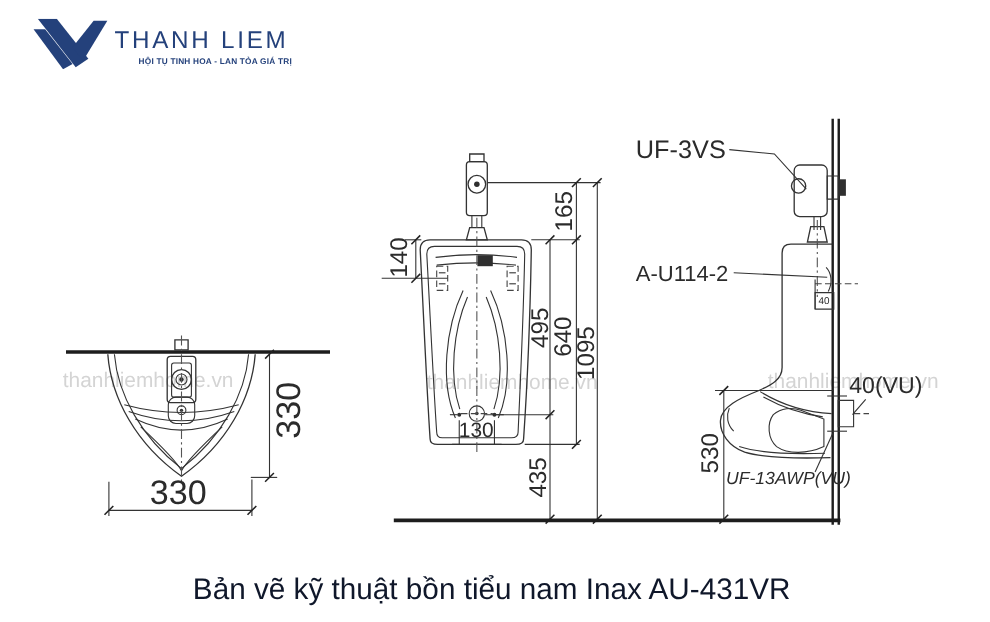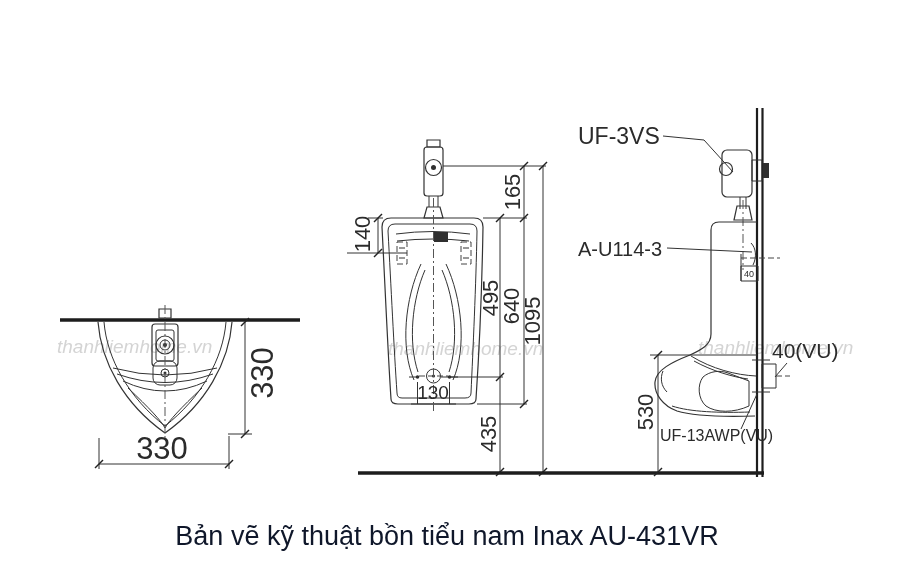--- a/index.html
+++ b/index.html
@@ -6,53 +6,62 @@
   #stage{position:relative;width:900px;height:565px;background:#ffffff;overflow:hidden;
          font-family:"Liberation Sans",sans-serif;}
   
   #logo{position:absolute;left:28px;top:14px;width:260px;height:52px;}
   #logo-mark{position:absolute;left:2px;top:3px;}
   #brand-name{position:absolute;left:76px;top:10px;font-size:22px;letter-spacing:2.5px;
               color:#24417b;font-weight:400;white-space:nowrap;}
   #brand-tagline{position:absolute;left:98px;top:37px;font-size:7.5px;letter-spacing:.2px;
               color:#24417b;font-weight:bold;white-space:nowrap;}
   
-  .wm{position:absolute;font-size:19px;color:#d4d4d4;white-space:nowrap;font-style:italic;}
+  .wm{position:absolute;font-size:19px;color:#d4d4d4;white-space:nowrap;}
   
   .lbl{position:absolute;color:#2b2b2b;white-space:nowrap;line-height:1;}
   .ctr{transform:translate(-50%,-50%);}
   .rot{transform:translate(-50%,-50%) rotate(-90deg);}
   .d-big{font-size:31px;}
   .d-mid{font-size:22px;}
   .d-110{font-size:19px;}
   .d-70{font-size:9px;}
   .p-valve{font-size:23px;text-align:center;}
   .p-spud{font-size:20px;}
   .p-outlet{font-size:21px;}
-  .p-trap{font-size:16px;}
+  .p-trap{font-size:16px;font-style:italic;}
   
   #caption{position:absolute;left:447px;top:536px;transform:translate(-50%,-50%);
            font-size:27px;color:#0f172a;white-space:nowrap;}
   
   svg.draw{position:absolute;left:0;top:0;}
   svg.draw *{vector-effect:non-scaling-stroke;}
   .s{stroke:#333;fill:none;stroke-width:1.2;}
   .s1{stroke:#333;fill:none;stroke-width:1;}
   .thick{stroke:#1d1d1d;fill:none;stroke-width:3.4;}
   .wall{stroke:#1d1d1d;fill:none;stroke-width:2.2;}
   .dash{stroke:#444;fill:none;stroke-width:1;stroke-dasharray:6 3;}
   .cl{stroke:#555;fill:none;stroke-width:1;stroke-dasharray:9 3 2 3;}
   .fillD{fill:#2f2f2f;stroke:none;}
   .tick{stroke:#222;stroke-width:1.4;}
 </style>
 </head>
 <body>
 
 <div id="stage">
 
+  <div id="logo">
+    <svg id="logo-mark" width="70" height="46" viewBox="0 0 72 48">
+      <polygon points="4,0 22,0 52,38 40,46" fill="#24417b"></polygon>
+      <polygon points="0,10 11,10 37,43 28,48" fill="#24417b"></polygon>
+      <polygon points="70,2 57,2 37,27 47,40" fill="#24417b"></polygon>
+    </svg>
+    <div id="brand-name">THANH LIEM</div>
+    <div id="brand-tagline">HỘI TỤ TINH HOA - LAN TỎA GIÁ TRỊ</div>
+  </div>
 
   <div class="wm" style="left:57px;top:336px">thanhliemhome.vn</div>
   <div class="wm" style="left:388px;top:338px">thanhliemhome.vn</div>
   <div class="wm" style="left:698px;top:337px">thanhliemhome.vn</div>
 
   <svg class="draw" width="900" height="565" viewBox="0 0 900 565">
     <defs>
       <pattern id="hatch" width="5" height="5" patternUnits="userSpaceOnUse" patternTransform="rotate(45)">
         <line x1="0" y1="0" x2="0" y2="5" stroke="#444" stroke-width="1"></line>
       </pattern>
@@ -205,18 +214,18 @@
   <div class="lbl rot d-mid" style="left:513px;top:192px">165</div>
   <div class="lbl rot d-mid" style="left:491px;top:298px">495</div>
   <div class="lbl rot d-mid" style="left:512px;top:306px">640</div>
   <div class="lbl rot d-mid" style="left:533px;top:321px">1095</div>
   <div class="lbl ctr d-110" style="left:433px;top:392px">130</div>
   <div class="lbl rot d-mid" style="left:489px;top:434px">435</div>
   <div class="lbl rot d-mid" style="left:646px;top:412px">530</div>
   <div class="lbl ctr d-70" style="left:749px;top:274px">40</div>
 
   <div class="lbl p-valve" style="left:578px;top:125px">UF-3VS</div>
-  <div class="lbl p-spud" style="left:578px;top:239px">A-U114-3</div>
+  <div class="lbl p-spud" style="left:578px;top:239px">A-U114-2</div>
   <div class="lbl p-outlet" style="left:772px;top:340px">40(VU)</div>
   <div class="lbl p-trap" style="left:660px;top:428px">UF-13AWP(VU)</div>
 
   <div id="caption">Bản vẽ kỹ thuật bồn tiểu nam Inax AU-431VR</div>
 </div>
 
 </body></html>

